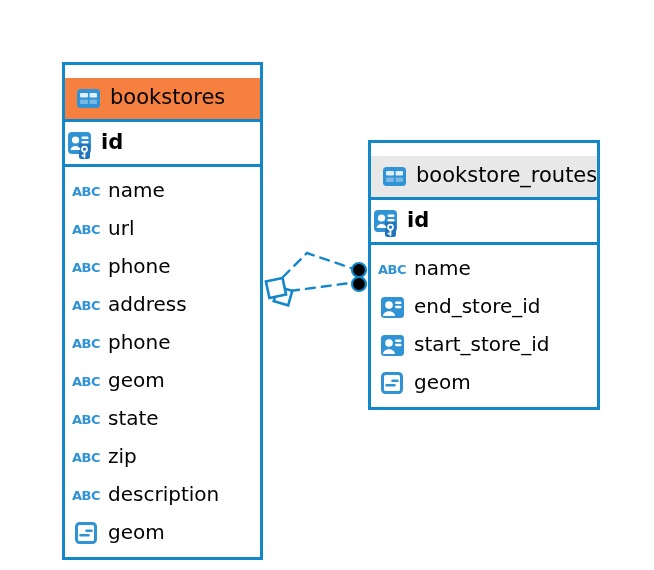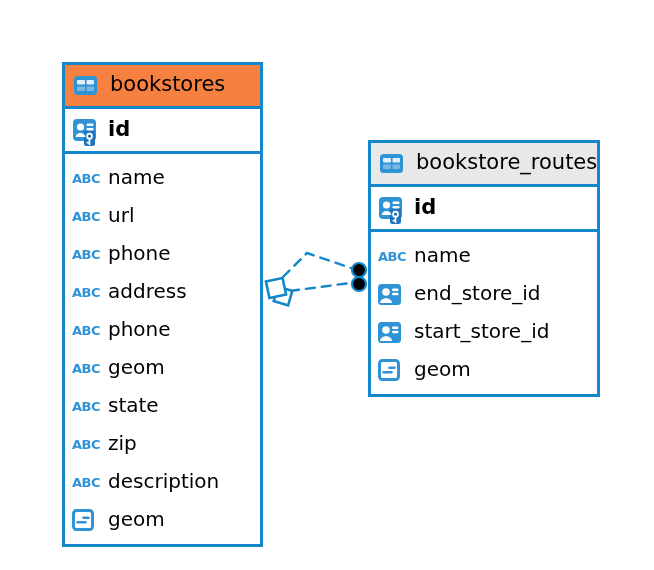--- a/index.html
+++ b/index.html
@@ -15,37 +15,37 @@
     position:absolute; background:#fff;
     border:3px solid var(--blue,#1288cb);
     box-sizing:border-box; z-index:2;
   }
   .table-pos-0 { left:62px;  top:62px;  width:201px; }
   .table-pos-1 { left:368px; top:140px; width:232px; }
 
   .table-header {
     height:41px; border-bottom:3px solid var(--blue,#1288cb);
     display:flex; align-items:center; gap:8px; padding:0 9px;
-    font-size:21px; color:var(--text,#000); white-space:nowrap;
+    font-size:21px; color:var(--text,#000); white-space:nowrap;margin-top:13px;
   }
   .id-row {
     height:42px; border-bottom:3px solid var(--blue,#1288cb);
-    display:flex; align-items:center; gap:7px; padding:0 8px;
+    display:flex; align-items:center; gap:7px; padding:0 1px;
     font-weight:bold; font-size:21px; white-space:nowrap;
   }
   .fields { padding:5px 0 5px; }
   .field-row {
     height:38px; display:flex; align-items:center; gap:8px;
     padding:0 7px; font-size:20px; white-space:nowrap;
   }
   .col-label, .table-title { line-height:1; padding-bottom:2px; }
 
   
   .icn {
-    width:28px; flex:0 0 28px; display:flex; 
+    width:28px; flex:0 0 28px; display:flex; justify-content:center;
     align-items:center; color:var(--icon-blue,#3093d5); overflow:visible;
   }
   .primary-key-icon svg { overflow:visible; margin-bottom:-5px; }
   .abc {
     font-weight:bold; font-size:13px; letter-spacing:-0.5px;
     color:var(--icon-blue,#3093d5); line-height:1;
     font-family:"DejaVu Sans",sans-serif;
   }
 
   

